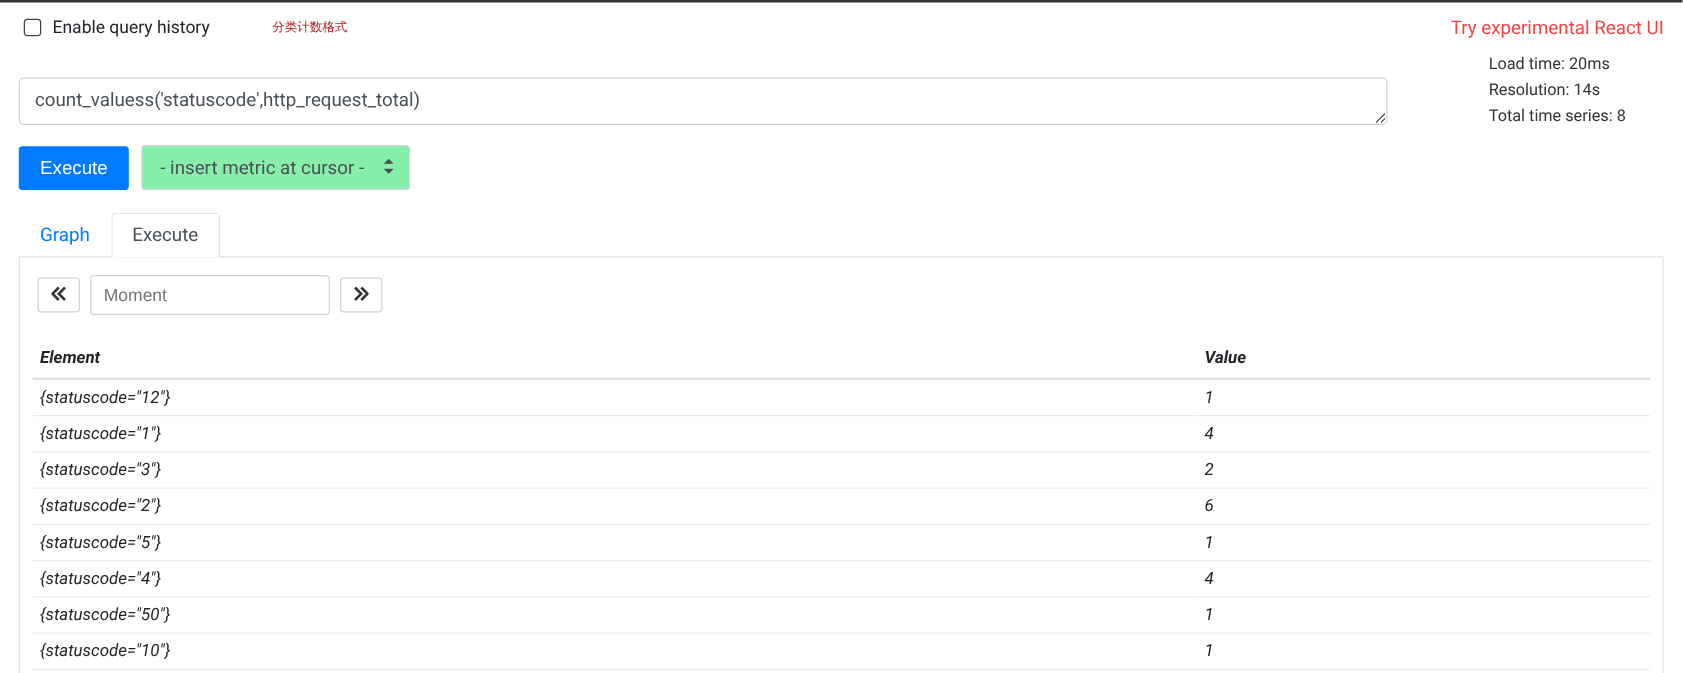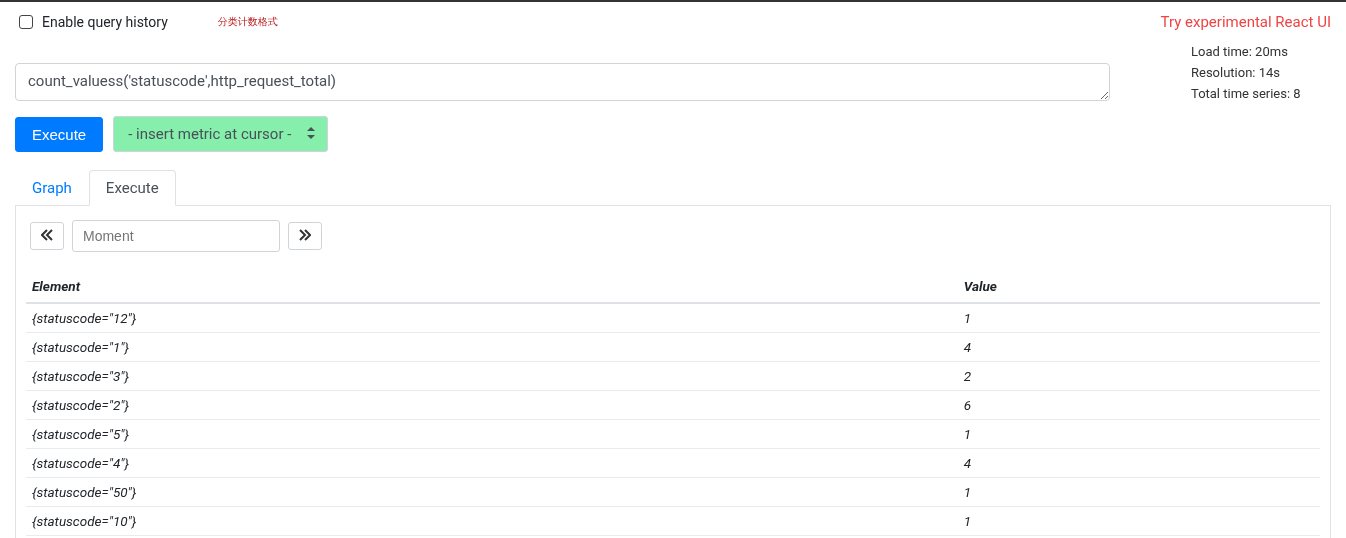--- a/index.html
+++ b/index.html
@@ -147,21 +147,21 @@
     border-radius: 3px;
     cursor: pointer;
     font-size: 13px;
     line-height: 1;
   }
   .moment-input {
     border: 1px solid #ced4da;
     border-radius: 3px;
     padding: 7px 10px;
     font-size: 14px;
-    width: 208px;
+    width: 192px;
     color: #6c757d;
   }
   table.results {
     width: 100%;
     border-collapse: collapse;
     font-size: 13.5px;
     font-style: italic;
   }
   table.results th {
     text-align: left;

